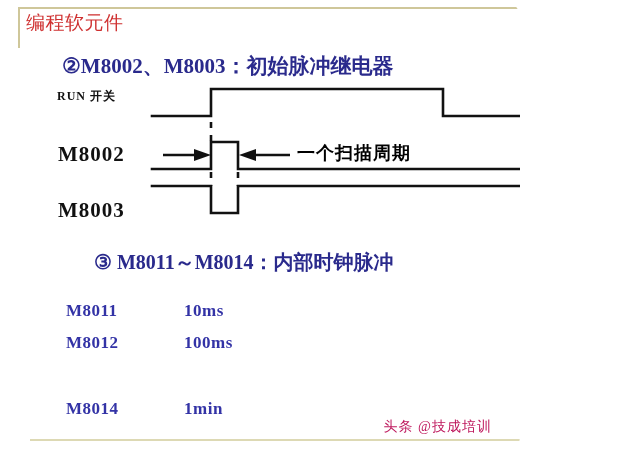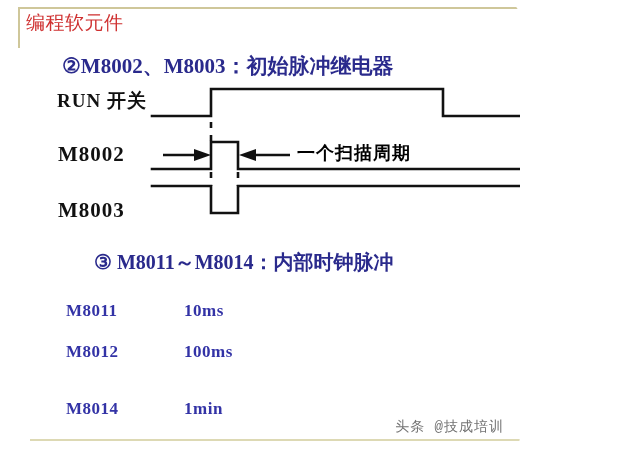--- a/index.html
+++ b/index.html
@@ -80,21 +80,21 @@
   }
   .wf-label {
     position: absolute;
     font-family: "Liberation Serif", "DejaVu Serif", serif;
     font-weight: bold;
     font-size: 21px;
     color: #111111;
     white-space: nowrap;
     letter-spacing: 1px;
   }
-  #label-run   { left: 57px; top: 8px;  font-size: 19px; }
+  #label-run   { left: 57px; top: 8px;  font-size: 12px; }
   #label-m8002 { left: 58px; top: 62px; }
   #label-m8003 { left: 58px; top: 106px; margin-top: 12px; }
 
   .scan-text {
     position: absolute;
     left: 297px;
     top: 61px;
     font-family: "DejaVu Sans", "Liberation Sans", sans-serif;
     font-size: 18px;
     font-weight: 600;
@@ -120,25 +120,25 @@
   .bottom-rule {
     position: absolute;
     left: 30px;
     top: 439px;
     width: 600px;
     height: 2px;
     background: #ddd9b4;
   }
   .watermark {
     position: absolute;
-    right: 16px;
+    right: 28px;
     top: 418px;
-    font-family: Liberation Mono, monospace;
+    font-family: Liberation Serif, serif;
     font-size: 14px;
-    color: #737373;
+    color: #be185d;
     white-space: nowrap;
     letter-spacing: 1px;
   }
 </style>
 </head>
 <body>
 
 <div id="slide">
 
   <div class="top-rule"></div>
@@ -192,21 +192,21 @@
     </svg>
   </div>
 
   <div class="heading" id="heading-3">③ M8011～M8014：内部时钟脉冲</div>
 
   <div class="row-item" style="left:66px; top:301px; width:260px; height:22px;">
     <span class="name">M8011</span>
     <span class="val">10ms</span>
   </div>
 
-  <div class="row-item" style="left:66px; top:333px; width:260px; height:22px;margin-top:9px;">
+  <div class="row-item" style="left:66px; top:333px; width:260px; height:22px;">
     <span class="name">M8012</span>
     <span class="val">100ms</span>
   </div>
 
 
   <div class="row-item" style="left:66px; top:399px; width:260px; height:22px;">
     <span class="name">M8014</span>
     <span class="val">1min</span>
   </div>
 

